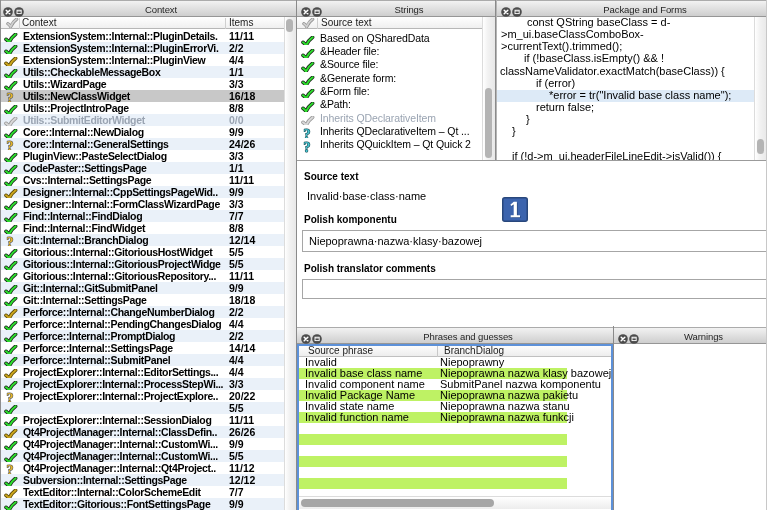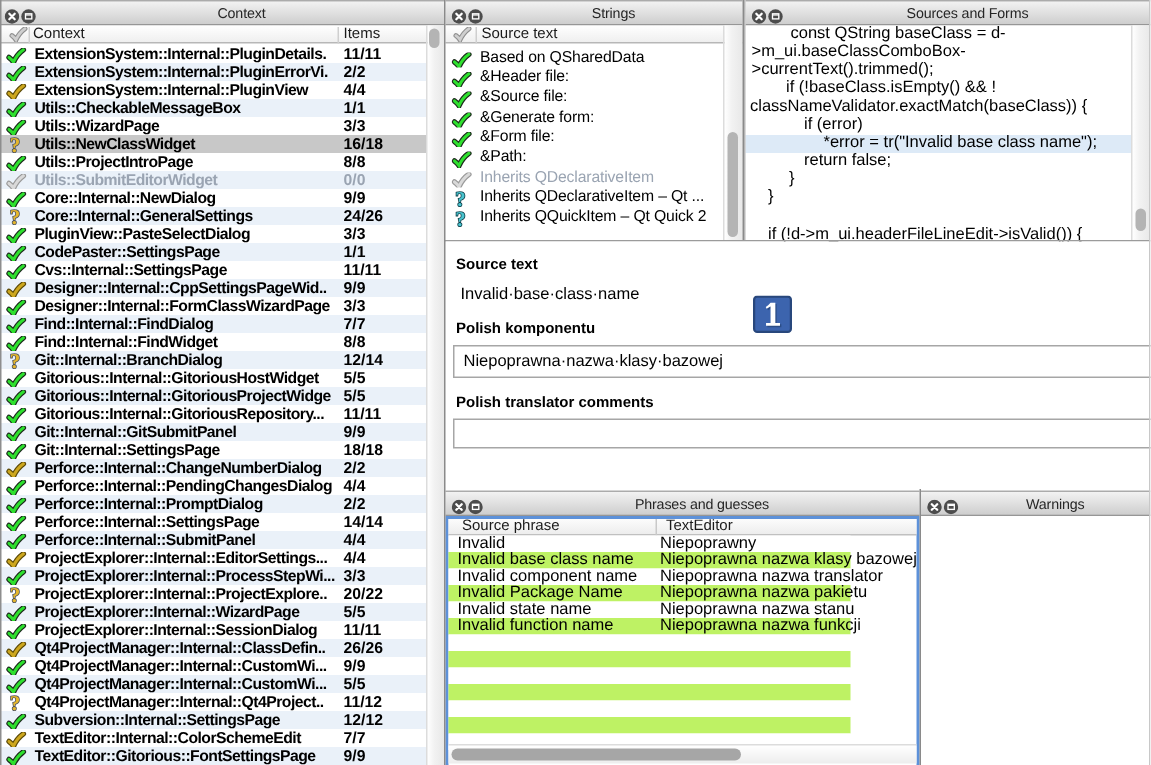--- a/index.html
+++ b/index.html
@@ -295,21 +295,20 @@
         <text x="6" y="11.5" text-anchor="middle" font-family="Liberation Serif" font-size="14" font-weight="bold" fill="#e5b62c" stroke="#4f5560" stroke-width="1.1" paint-order="stroke">?</text>
       </svg></span>
     <span class="cname">ProjectExplorer::Internal::ProjectExplore..</span>
     <span class="citems">20/22</span>
   </div>
 <div class="crow alt" style="top:402px">
     <span class="cic"><svg width="14" height="11" viewBox="0 0 14 11" style="opacity:1.0">
         <path d="M2 6.3 C3.4 7.3 4.3 8.3 5 9.4 C6.6 5.8 8.8 3.2 11.6 1.2" fill="none" stroke="#1d2b1d" stroke-width="3.6" stroke-linecap="round"></path>
         <path d="M2 6.3 C3.4 7.3 4.3 8.3 5 9.4 C6.6 5.8 8.8 3.2 11.6 1.2" fill="none" stroke="#2ee02e" stroke-width="2" stroke-linecap="round"></path>
       </svg></span>
-    <span class="cname">ProjectExplorer::Internal::WizardPage</span>
     <span class="citems">5/5</span>
   </div>
 <div class="crow" style="top:414px">
     <span class="cic"><svg width="14" height="11" viewBox="0 0 14 11" style="opacity:1.0">
         <path d="M2 6.3 C3.4 7.3 4.3 8.3 5 9.4 C6.6 5.8 8.8 3.2 11.6 1.2" fill="none" stroke="#1d2b1d" stroke-width="3.6" stroke-linecap="round"></path>
         <path d="M2 6.3 C3.4 7.3 4.3 8.3 5 9.4 C6.6 5.8 8.8 3.2 11.6 1.2" fill="none" stroke="#2ee02e" stroke-width="2" stroke-linecap="round"></path>
       </svg></span>
     <span class="cname">ProjectExplorer::Internal::SessionDialog</span>
     <span class="citems">11/11</span>
   </div>
@@ -460,21 +459,21 @@
 <div class="tbar" style="left:497px;top:0;width:270px">
   <div class="tbtn" style="left:4px"><svg width="10" height="10" viewBox="0 0 10 10">
         <circle cx="5" cy="5" r="4.8" fill="#4c4c4c"></circle>
         <path d="M3.2 3.2 L6.8 6.8 M6.8 3.2 L3.2 6.8" stroke="#fff" stroke-width="1.5" stroke-linecap="round"></path>
       </svg></div>
     <div class="tbtn" style="left:15px"><svg width="10" height="10" viewBox="0 0 10 10">
         <circle cx="5" cy="5" r="4.8" fill="#4c4c4c"></circle>
         <rect x="3" y="3.2" width="4.2" height="3.4" fill="none" stroke="#fff" stroke-width="0.9"></rect>
         <path d="M3 4 H7.2" stroke="#fff" stroke-width="0.8"></path>
       </svg></div>
-  <div class="ttl">Sources and Forms</div>
+  <div class="ttl">Package and Forms</div>
 </div>
 <div class="abs" style="left:497px;top:17px;width:270px;height:143px;background:#fff"></div>
 <div class="abs" style="left:497px;top:90px;width:257px;height:12px;background:#ddeaf7"></div>
 <div class="cl" style="left:527px;top:16px">const QString baseClass = d-</div>
 <div class="cl" style="left:501px;top:28px">&gt;m_ui.baseClassComboBox-</div>
 <div class="cl" style="left:501px;top:40px">&gt;currentText().trimmed();</div>
 <div class="cl" style="left:524px;top:52px">if (!baseClass.isEmpty() &amp;&amp; !</div>
 <div class="cl" style="left:500px;top:65px">classNameValidator.exactMatch(baseClass)) {</div>
 <div class="cl" style="left:536px;top:77px">if (error)</div>
 <div class="cl" style="left:549px;top:89px">*error = tr("Invalid base class name");</div>
@@ -518,34 +517,34 @@
         <rect x="3" y="3.2" width="4.2" height="3.4" fill="none" stroke="#fff" stroke-width="0.9"></rect>
         <path d="M3 4 H7.2" stroke="#fff" stroke-width="0.8"></path>
       </svg></div>
   <div class="ttl">Phrases and guesses</div>
 </div>
 
 <div class="abs" style="left:297px;top:344px;width:316px;height:166px;background:#5d91d9"></div>
 <div class="abs" style="left:299px;top:346px;width:312px;height:164px;background:#fff"></div>
 <div class="hdr" style="left:299px;top:346px;width:312px;height:11px;background:linear-gradient(#fcfcfc,#ededed);border-bottom:1px solid #c0c0c0">
   <span style="position:absolute;left:9px;top:-1px;font-size:10px">Source phrase</span>
-  <span style="position:absolute;left:145px;top:-1px;font-size:10px">TextEditor</span>
+  <span style="position:absolute;left:145px;top:-1px;font-size:10px">BranchDialog</span>
   <span class="vline" style="left:138px;top:0;height:11px;background:#c9c9c9"></span>
 </div>
 <div class="prow" style="top:357px">
     <span class="pc1">Invalid</span>
     <span class="pc2">Niepoprawny</span>
   </div>
 <div class="prow alt" style="top:368px">
     <span class="pc1">Invalid base class name</span>
     <span class="pc2">Niepoprawna nazwa klasy bazowej</span>
   </div>
 <div class="prow" style="top:379px">
     <span class="pc1">Invalid component name</span>
-    <span class="pc2">Niepoprawna nazwa translator</span>
+    <span class="pc2">SubmitPanel nazwa komponentu</span>
   </div>
 <div class="prow alt" style="top:390px">
     <span class="pc1">Invalid Package Name</span>
     <span class="pc2">Niepoprawna nazwa pakietu</span>
   </div>
 <div class="prow" style="top:401px">
     <span class="pc1">Invalid state name</span>
     <span class="pc2">Niepoprawna nazwa stanu</span>
   </div>
 <div class="prow alt" style="top:412px">

